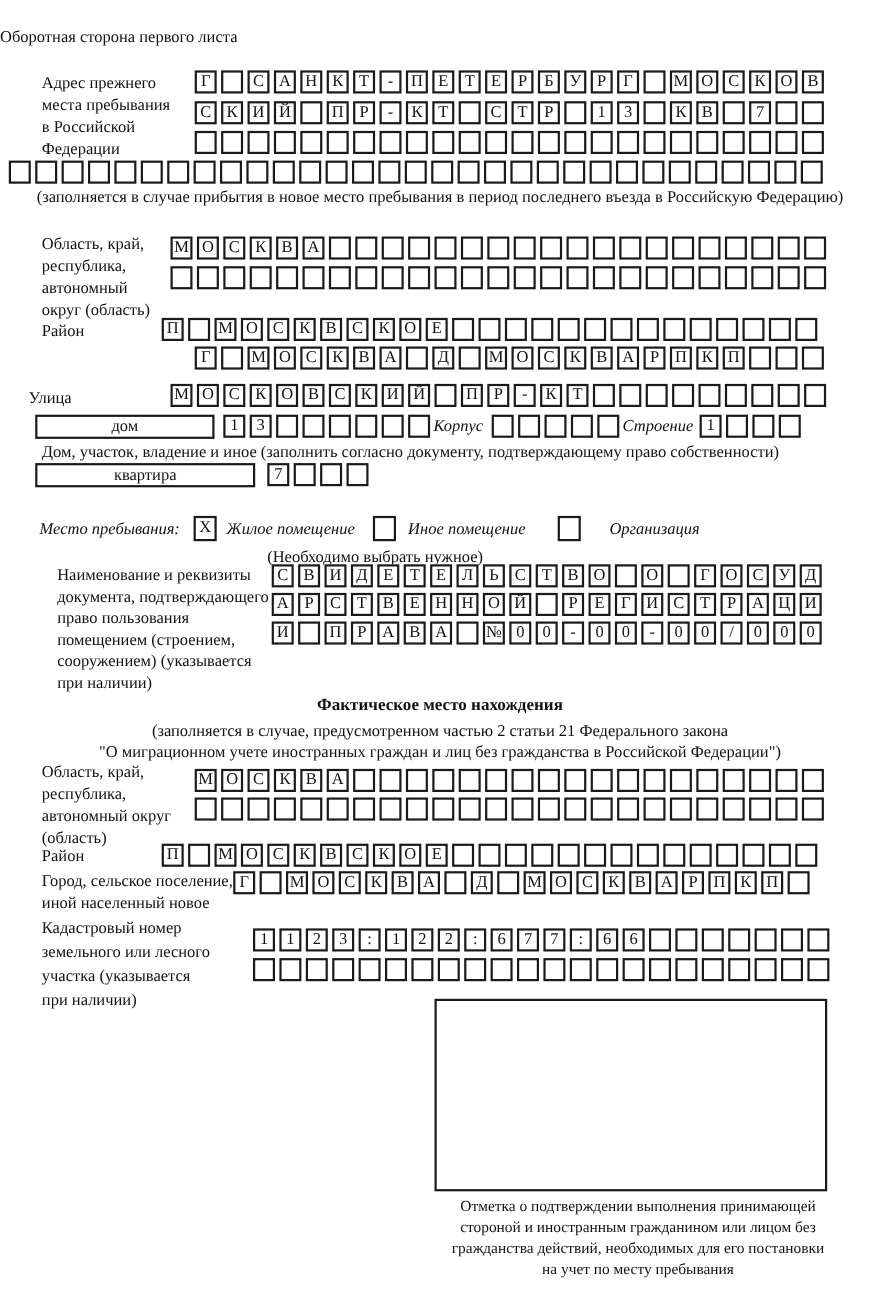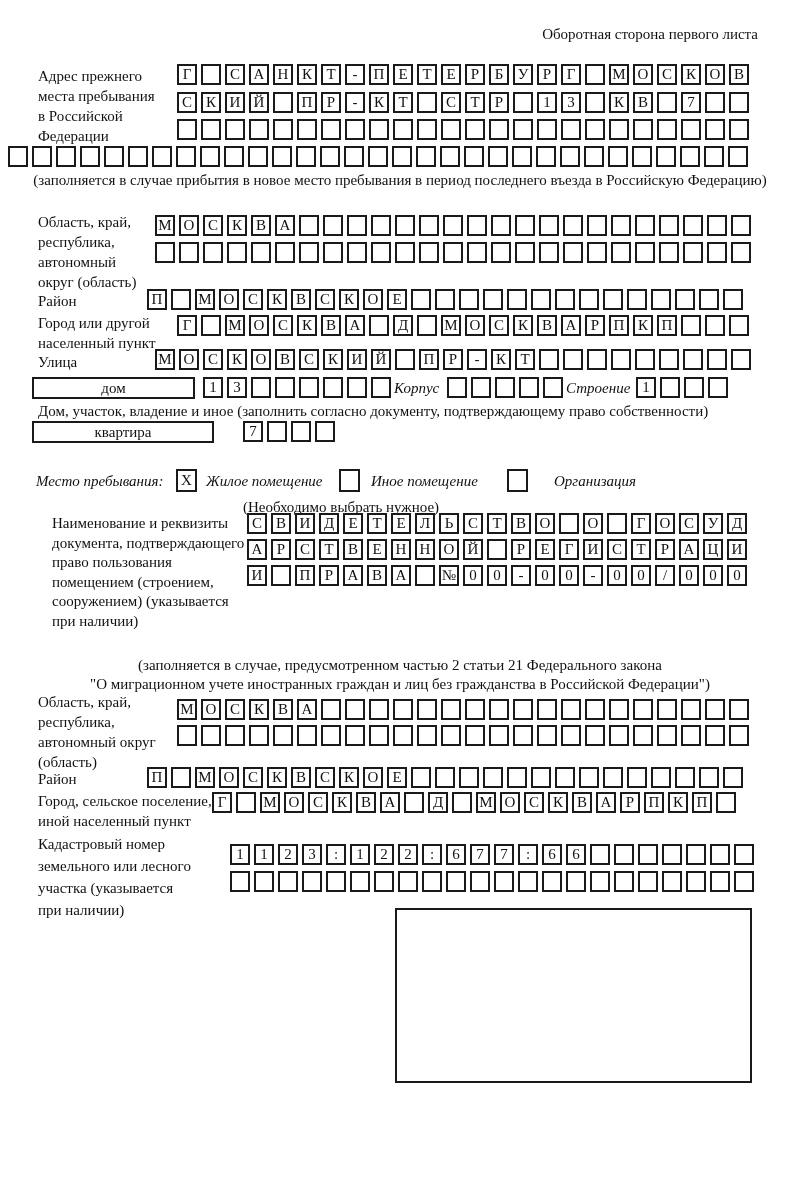--- a/index.html
+++ b/index.html
@@ -20,21 +20,21 @@
     font-size:15px; line-height:1;
   }
   .chk .cell { flex-basis:21px; width:21px; height:23px; }
   .fieldbox {
     position:absolute; height:22px; border:2px solid #1a1a1a; background:#fff;
     display:flex; align-items:center; justify-content:center; font-size:15px;
   }
   .inline-lbl { position:absolute; font-size:15px; line-height:22px; white-space:nowrap;font-style:italic; }
   .bigbox { position:absolute; left:395px; top:908px; width:357px; height:175px; border:2px solid #1a1a1a; background:#fff; }
   .caption { position:absolute; left:380px; top:1088px; width:400px; text-align:center; font-size:14px; line-height:19px; white-space:pre-line; }
-  .corner { position:absolute; top:26px; left:0; width:758px; text-align:right; font-size:15px; }
+  .corner { position:absolute; top:26px; left:0; width:758px; text-align:left; font-size:15px; }
 </style>
 </head>
 <body>
 
 <div class="page">
 
   <div class="corner">Оборотная сторона первого листа</div>
 
   <div class="lbl" style="left:38px;top:66px;">Адрес прежнего
 места пребывания
@@ -235,22 +235,20 @@
       <span class="cell"></span>
       <span class="cell"></span>
       <span class="cell"></span>
       <span class="cell"></span>
       <span class="cell"></span>
       <span class="cell"></span>
       <span class="cell"></span>
       <span class="cell"></span>
     </div>
 
-  <div class="lbl" style="left:38px;top:313px;">Город или другой
-населенный пункт</div>
   <div class="cellrow" style="left:177px;top:315px;">
       <span class="cell">Г</span>
       <span class="cell"></span>
       <span class="cell">М</span>
       <span class="cell">О</span>
       <span class="cell">С</span>
       <span class="cell">К</span>
       <span class="cell">В</span>
       <span class="cell">А</span>
       <span class="cell"></span>
@@ -264,21 +262,21 @@
       <span class="cell">А</span>
       <span class="cell">Р</span>
       <span class="cell">П</span>
       <span class="cell">К</span>
       <span class="cell">П</span>
       <span class="cell"></span>
       <span class="cell"></span>
       <span class="cell"></span>
     </div>
 
-  <div class="lbl" style="left:38px;top:352px;">Улица</div>
+  <div class="lbl" style="left:26px;top:352px;">Улица</div>
   <div class="cellrow" style="left:155px;top:349px;">
       <span class="cell">М</span>
       <span class="cell">О</span>
       <span class="cell">С</span>
       <span class="cell">К</span>
       <span class="cell">О</span>
       <span class="cell">В</span>
       <span class="cell">С</span>
       <span class="cell">К</span>
       <span class="cell">И</span>
@@ -321,21 +319,21 @@
     </div>
   <div class="inline-lbl" style="left:566px;top:377px;">Строение</div>
   <div class="cellrow" style="left:636px;top:377px;">
       <span class="cell">1</span>
       <span class="cell"></span>
       <span class="cell"></span>
       <span class="cell"></span>
     </div>
   <div class="note" style="left:38px;top:402px;">Дом, участок, владение и иное (заполнить согласно документу, подтверждающему право собственности)</div>
 
-  <div class="fieldbox" style="left:32px;top:421px;width:182px;">квартира</div>
+  <div class="fieldbox" style="left:32px;top:421px;width:200px;">квартира</div>
   <div class="cellrow" style="left:243px;top:421px;">
       <span class="cell">7</span>
       <span class="cell"></span>
       <span class="cell"></span>
       <span class="cell"></span>
     </div>
 
   <div class="inline-lbl" style="left:36px;top:470px;">Место пребывания:</div>
   <div class="cellrow chk" style="left:176px;top:469px;">
       <span class="cell">X</span>
@@ -420,20 +418,21 @@
       <span class="cell">0</span>
       <span class="cell">-</span>
       <span class="cell">0</span>
       <span class="cell">0</span>
       <span class="cell">/</span>
       <span class="cell">0</span>
       <span class="cell">0</span>
       <span class="cell">0</span>
     </div>
 
+  <div class="ttl" style="top:632px;">Фактическое место нахождения</div>
   <div class="note ctr" style="top:656px;line-height:19px;">(заполняется в случае, предусмотренном частью 2 статьи 21 Федерального закона
 "О миграционном учете иностранных граждан и лиц без гражданства в Российской Федерации")</div>
 
   <div class="lbl" style="left:38px;top:692px;">Область, край,
 республика,
 автономный округ
 (область)</div>
   <div class="cellrow" style="left:177px;top:699px;">
       <span class="cell">М</span>
       <span class="cell">О</span>
@@ -510,21 +509,21 @@
       <span class="cell"></span>
       <span class="cell"></span>
       <span class="cell"></span>
       <span class="cell"></span>
       <span class="cell"></span>
       <span class="cell"></span>
       <span class="cell"></span>
     </div>
 
   <div class="lbl" style="left:38px;top:791px;">Город, сельское поселение,
-иной населенный пункт</div>
+иной населенный новое</div>
   <div class="cellrow" style="left:212px;top:792px;">
       <span class="cell">Г</span>
       <span class="cell"></span>
       <span class="cell">М</span>
       <span class="cell">О</span>
       <span class="cell">С</span>
       <span class="cell">К</span>
       <span class="cell">В</span>
       <span class="cell">А</span>
       <span class="cell"></span>
@@ -590,14 +589,18 @@
       <span class="cell"></span>
       <span class="cell"></span>
       <span class="cell"></span>
       <span class="cell"></span>
       <span class="cell"></span>
       <span class="cell"></span>
       <span class="cell"></span>
     </div>
 
   <div class="bigbox"></div>
+  <div class="caption">Отметка о подтверждении выполнения принимающей
+стороной и иностранным гражданином или лицом без
+гражданства действий, необходимых для его постановки
+на учет по месту пребывания</div>
 
 </div>
 
 </body></html>

